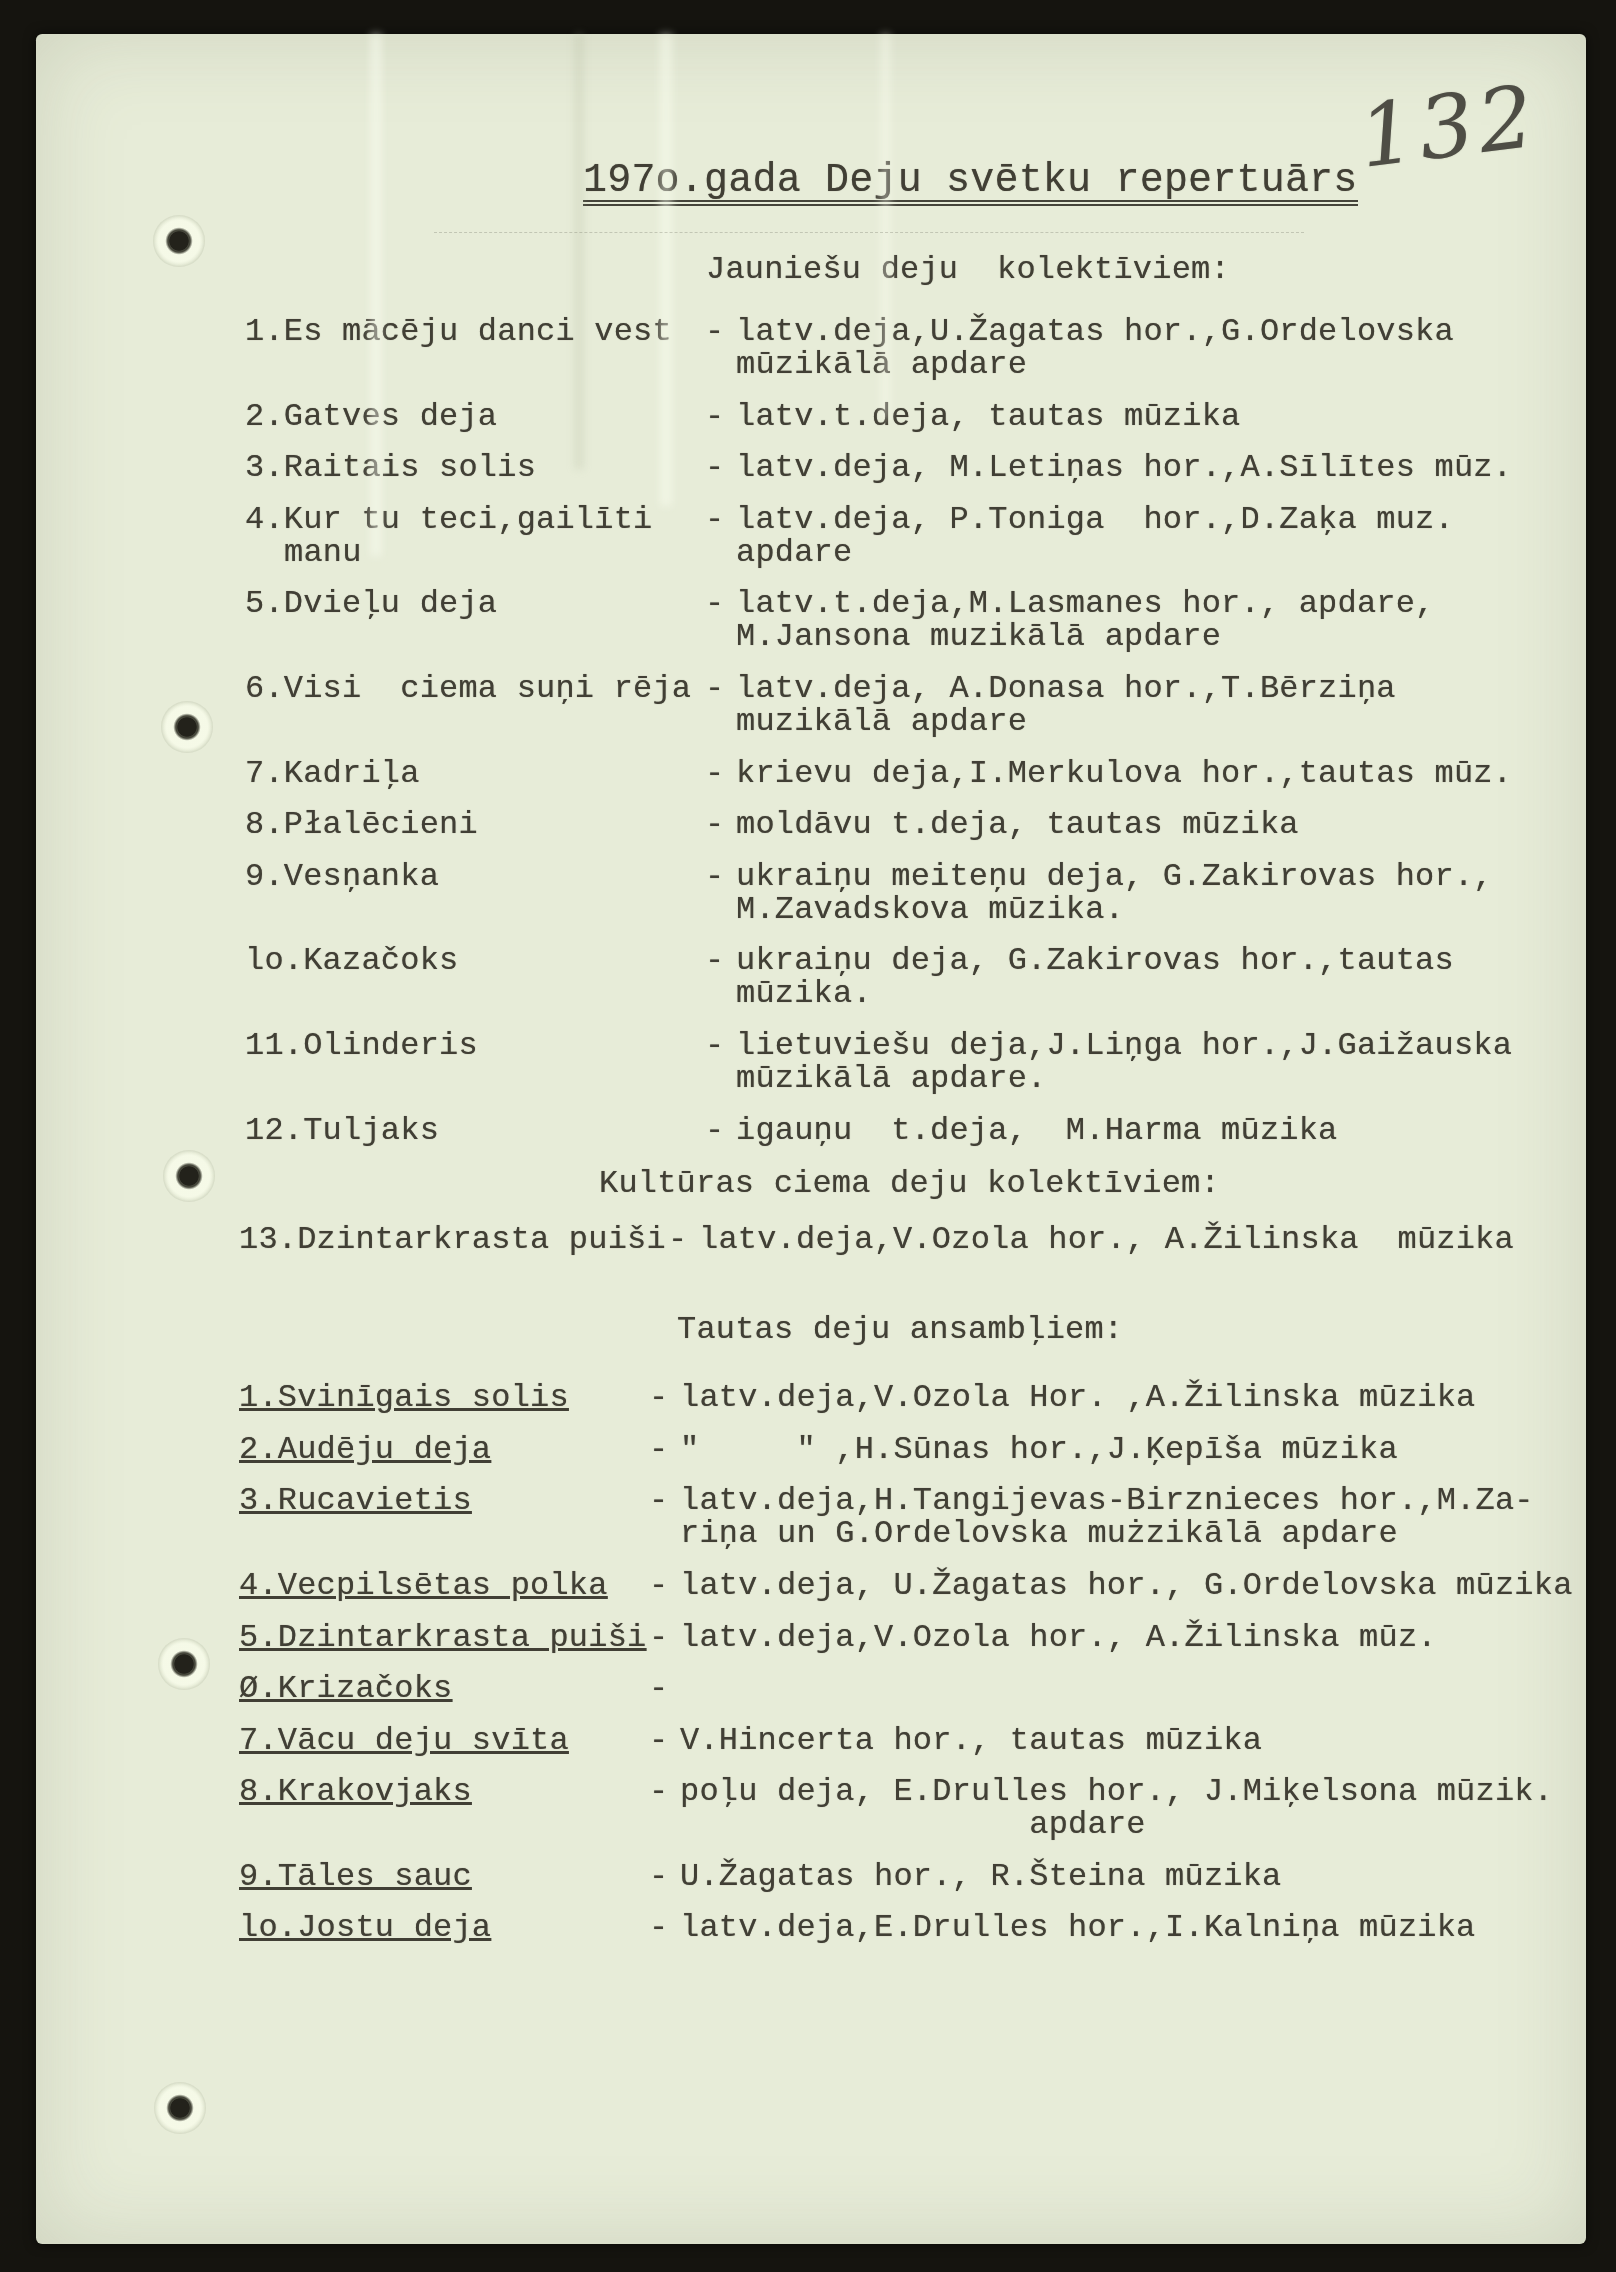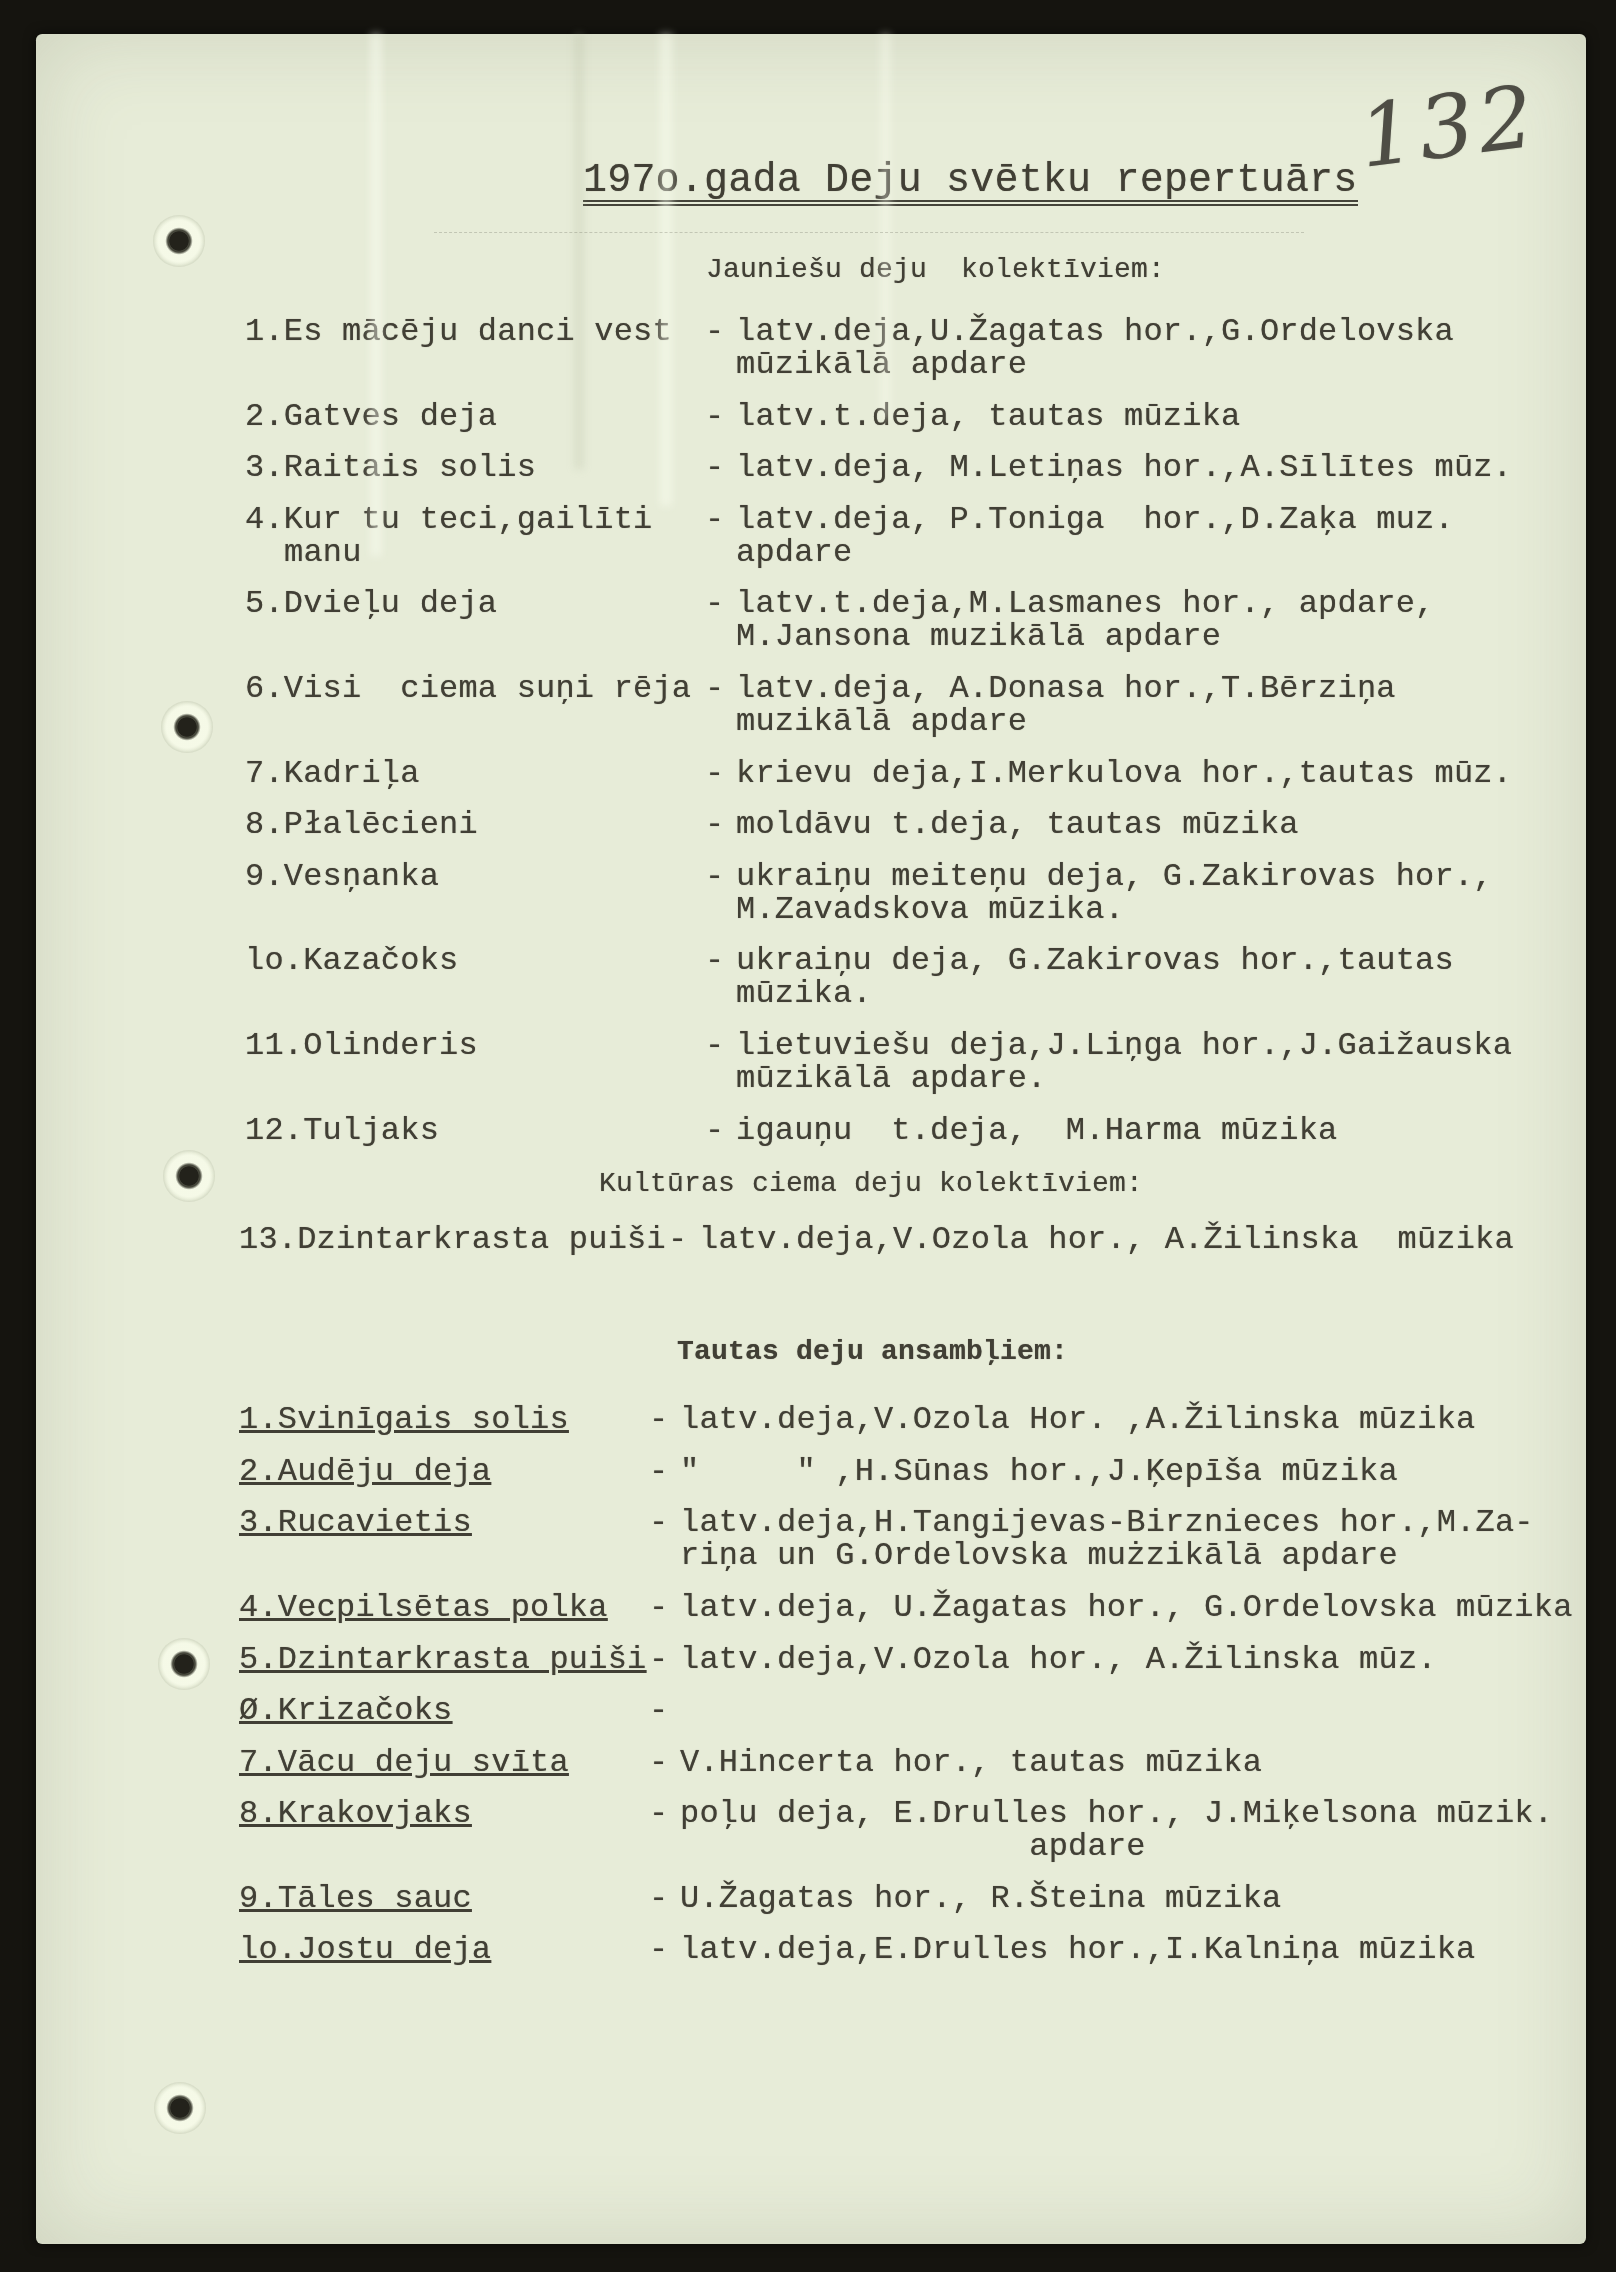--- a/index.html
+++ b/index.html
@@ -56,24 +56,24 @@
     display:inline-block;
     font-size:40px;line-height:33px;letter-spacing:0.2px;
     border-bottom:6.8px double #45443a;
     padding-bottom:3.1px;
   }
   .pencil-line{
     position:absolute;left:398px;top:198px;width:870px;height:0;
     border-top:1.9px dashed rgba(100,100,85,0.28);
   }
 
-  .sec-heading{font-size:28px;line-height:33px;letter-spacing:0.2px;}
+  .sec-heading{font-size:32px;line-height:33px;letter-spacing:0.2px;}
   .h-sec0{margin-left:670px;margin-top:47px;}
   .h-sec1{margin-left:563px;margin-top:20.5px;}
-  .h-sec2{margin-left:641px;margin-top:79px;font-weight:bold;}
+  .h-sec2{margin-left:641px;margin-top:57px;}
 
   .list{margin-top:29px;}
   .list.sec1{margin-top:23px;}
   .list.sec2{margin-top:35px;}
 
   .row{display:flex;align-items:flex-start;font-size:32px;line-height:33px;letter-spacing:0.2px;}
   .sec0 .row{margin-left:209px;margin-bottom:18.6px;font-family:Liberation Mono, monospace;}
   .sec1 .row{margin-left:203px;margin-bottom:0;}
   .sec2 .row{margin-left:203px;margin-bottom:18.6px;}
 

